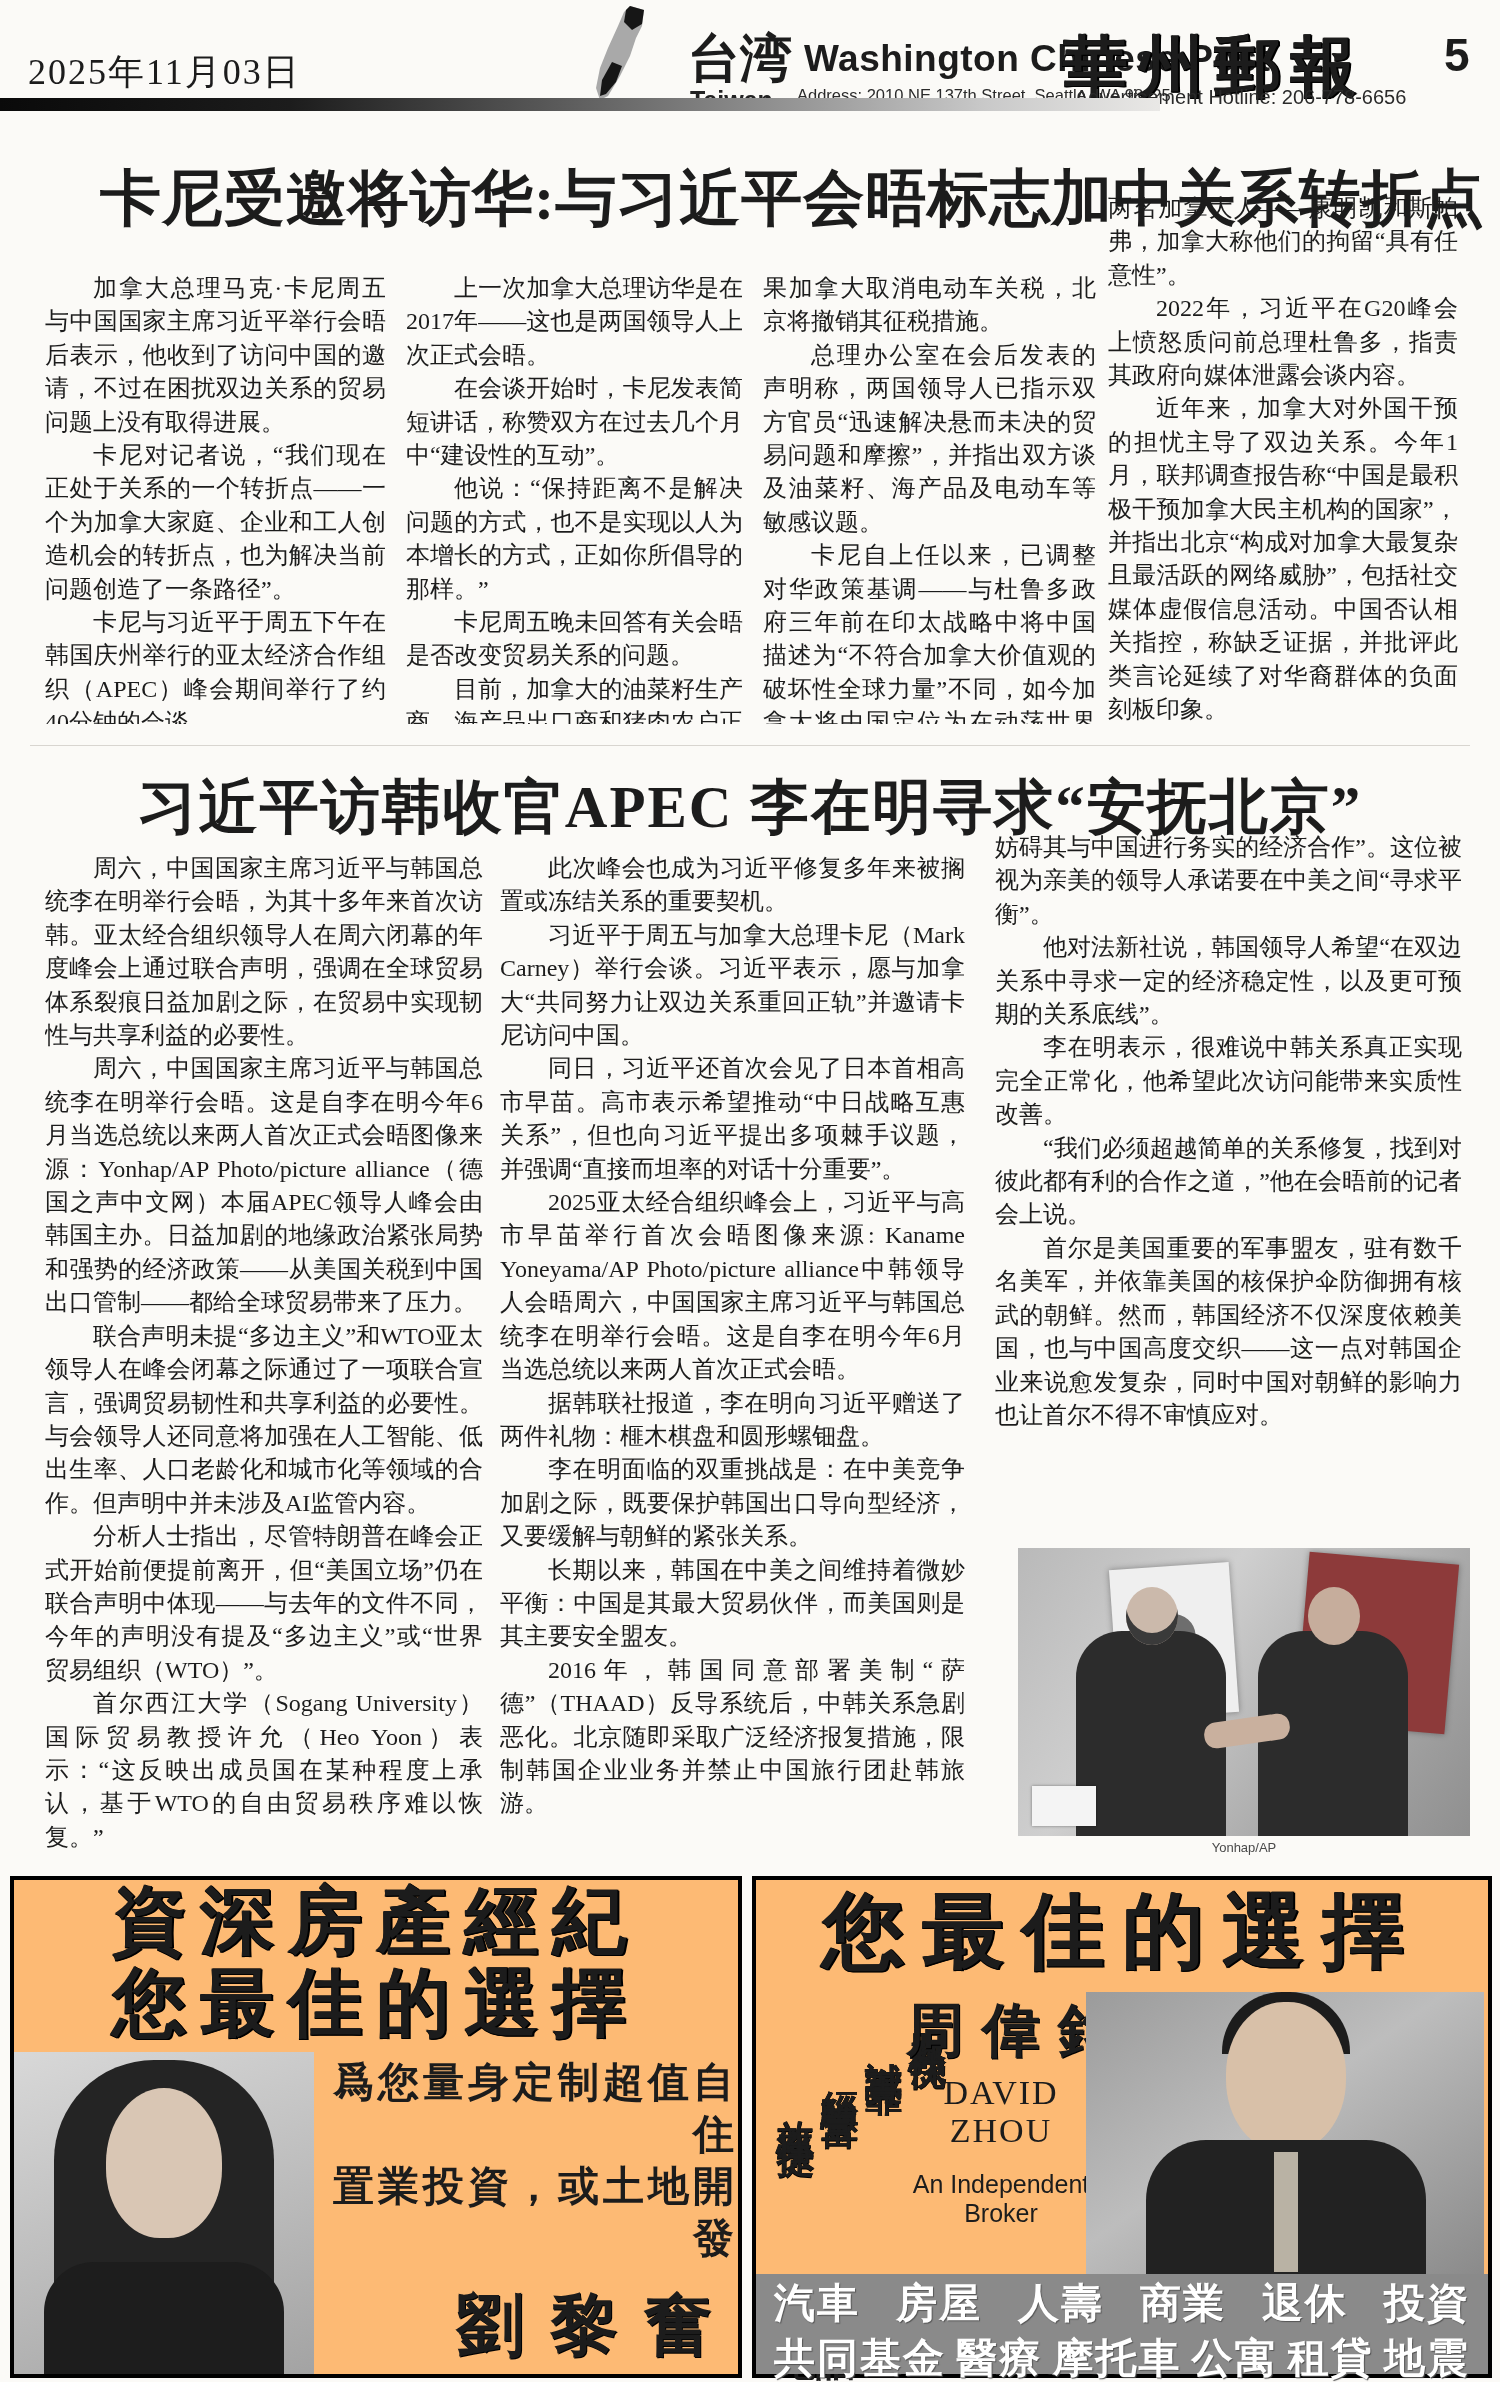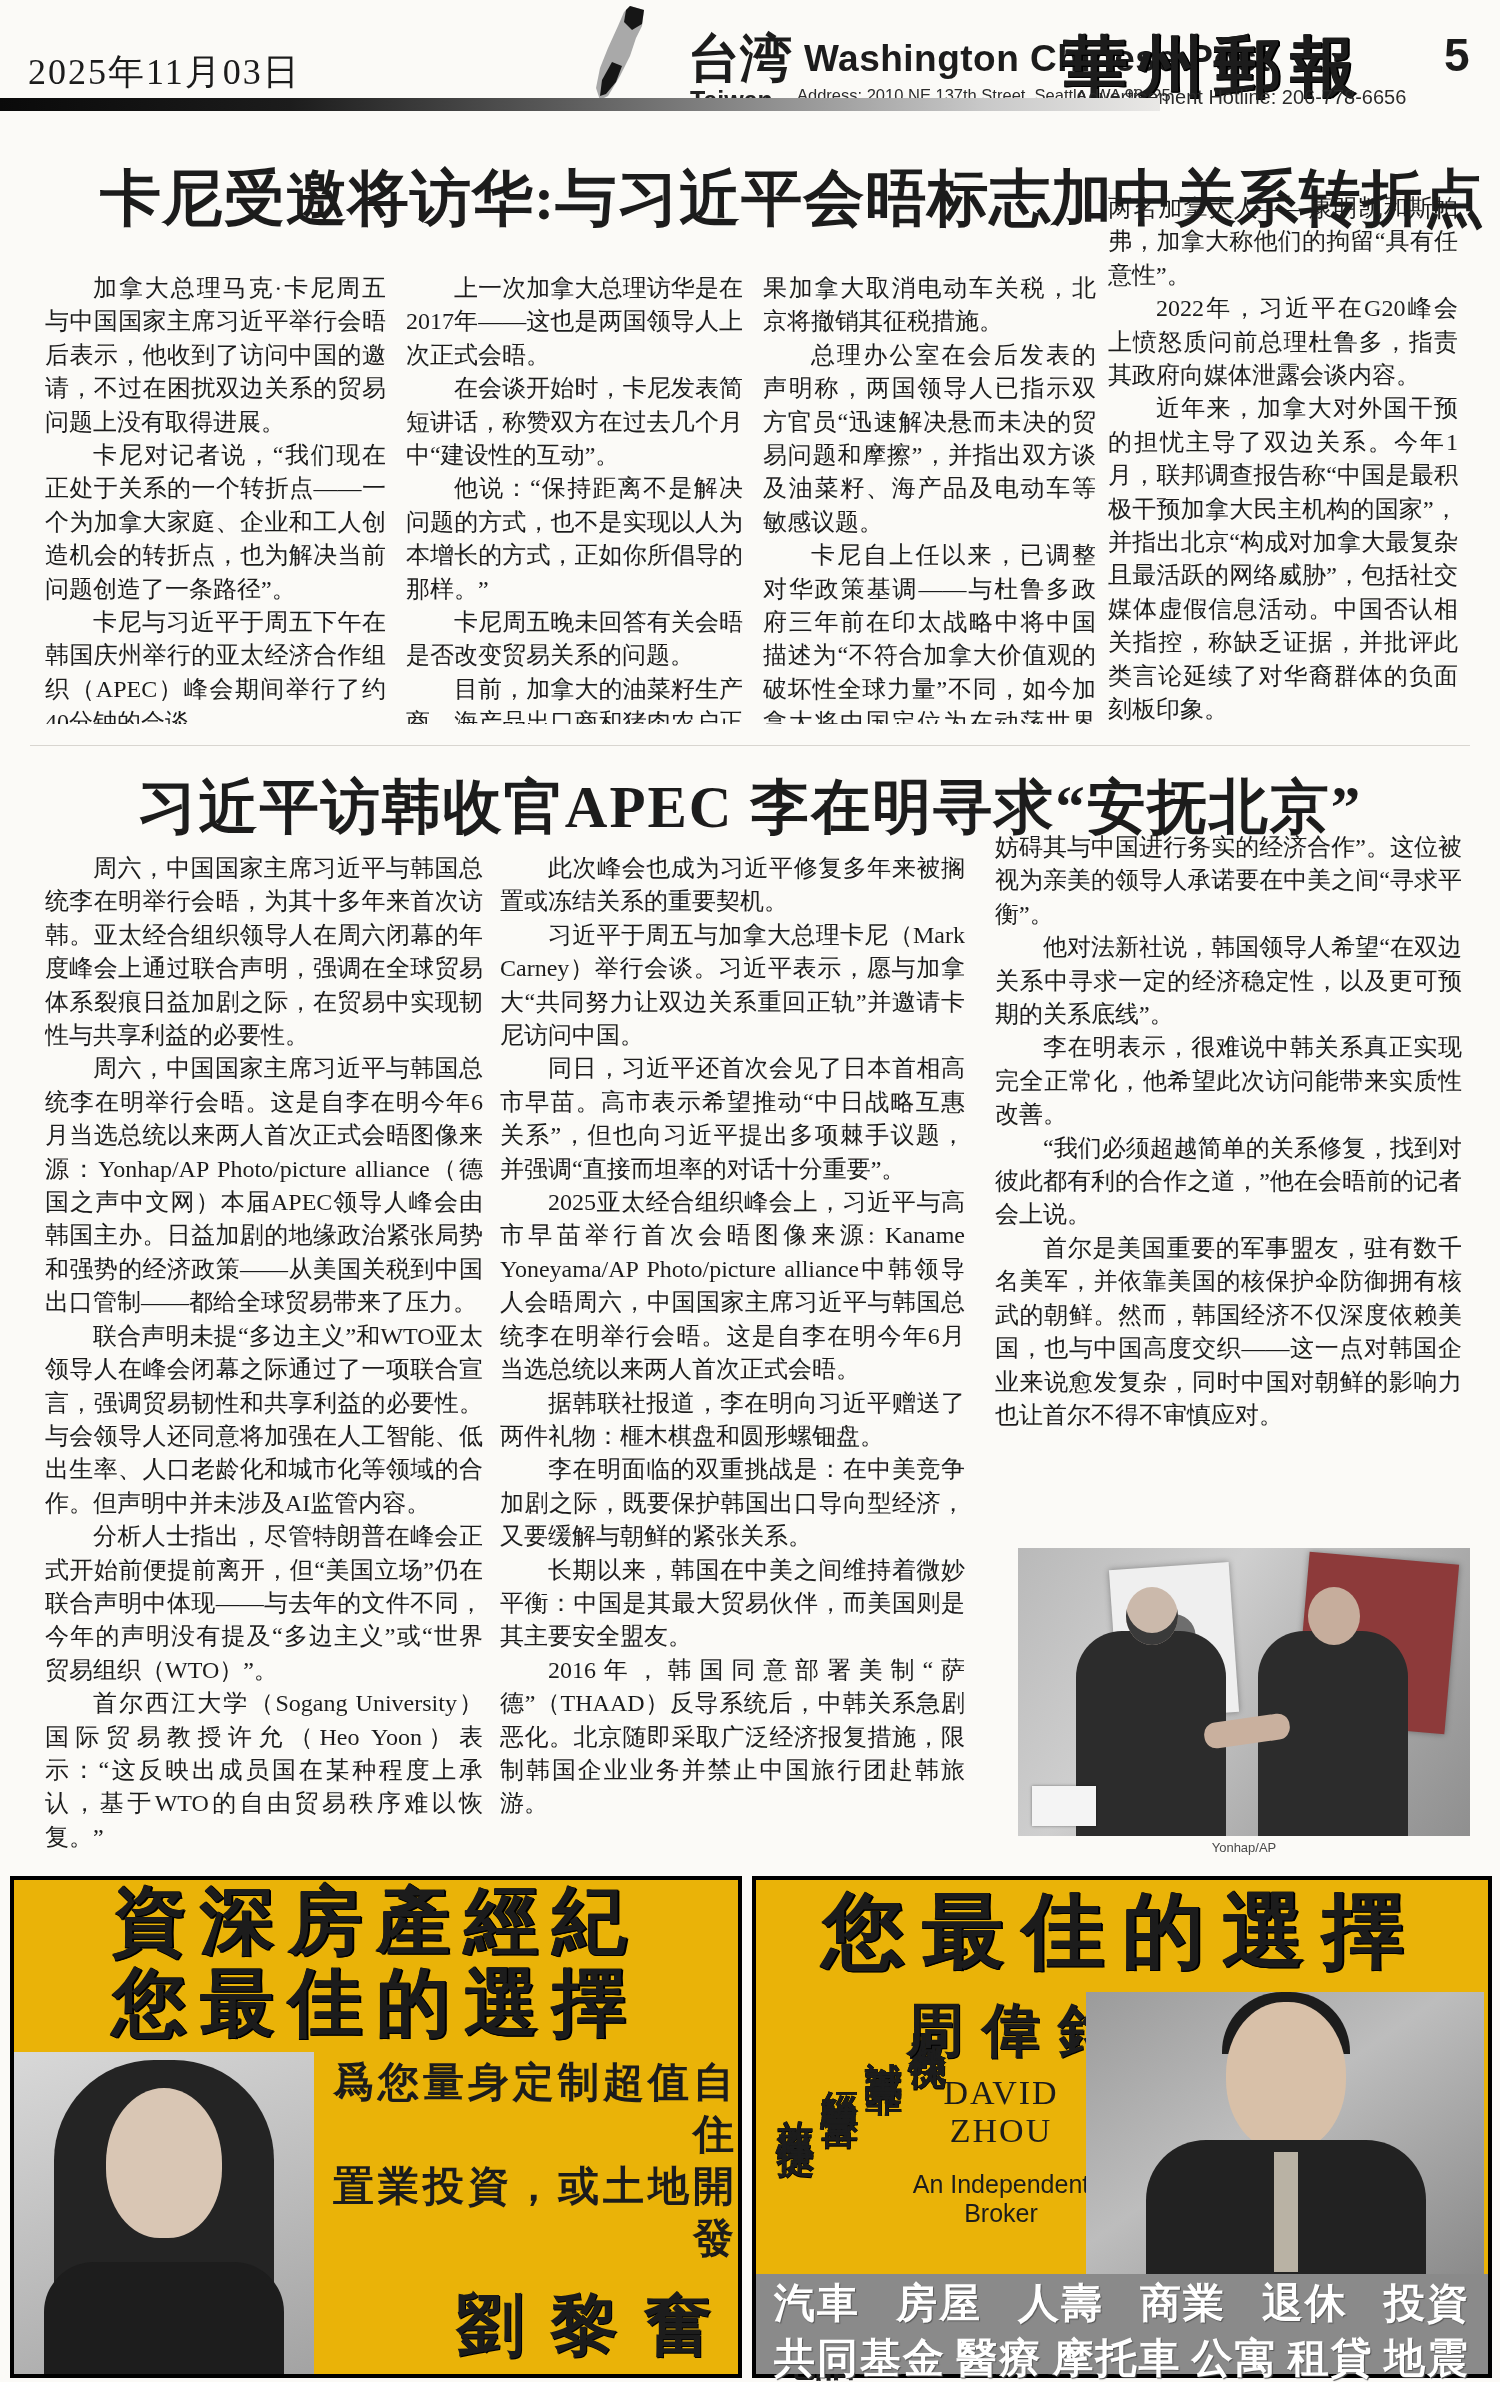--- a/index.html
+++ b/index.html
@@ -49,21 +49,21 @@
   .fig { position:absolute; bottom:-10px; width:150px; height:215px; background:#2c2c2c; border-radius:46px 46px 0 0; }
   .fig::before { content:""; position:absolute; top:-44px; left:50px; width:52px; height:58px; border-radius:50%; background:#c9b6a8; }
   .fig.l { left:58px; } .fig.l::before { background:#cbb9ab; box-shadow:0 -12px 0 0 #3a3a3a inset; }
   .fig.r { right:62px; }
   .fig.r::before { background:#c6ad9c; }
   .hands { position:absolute; left:186px; bottom:92px; width:86px; height:26px; background:#c9b09e; border-radius:12px; transform:rotate(-8deg); }
   .photo-badge { position:absolute; left:14px; bottom:10px; width:64px; height:40px; background:#f4f4f4; box-shadow:0 0 3px rgba(0,0,0,.4); }
   .photo-caption { position:absolute; left:1018px; top:1840px; width:452px; text-align:center; font-size:13px; color:#4a4a4a;
     font-family:"Liberation Sans",sans-serif; }
   
-  .ad { position:absolute; top:1876px; height:502px; border:4px solid #000; background:#eab308; }
+  .ad { position:absolute; top:1876px; height:502px; border:4px solid #000; background:#fdba74; }
   .ad-left { left:10px; width:732px; }
   .ad-right { left:752px; width:740px; }
   .callig { font-weight:900; text-shadow:1px 0 #000,0 1px #000,1px 1px #000,2px 1px #000; }
   .adl-line { text-align:center; font-size:74px; letter-spacing:14px; line-height:82px; }
   .adl-body { position:absolute; left:0; top:172px; width:724px; height:322px; display:flex; }
   .adl-photo { position:relative; width:300px; height:322px; overflow:hidden;
     background:linear-gradient(160deg,#d8d8d8,#b9b9b9 60%,#a3a3a3); flex:none; }
   .adl-hair { position:absolute; left:40px; top:8px; width:220px; height:330px; background:#242424; border-radius:100px 100px 30px 30px; }
   .adl-face { position:absolute; left:92px; top:36px; width:116px; height:150px; background:#d9c6b4; border-radius:52% 52% 48% 48%; }
   .adl-suit { position:absolute; left:30px; top:210px; width:240px; height:120px; background:#1d1d1d; border-radius:50px 50px 0 0; }

